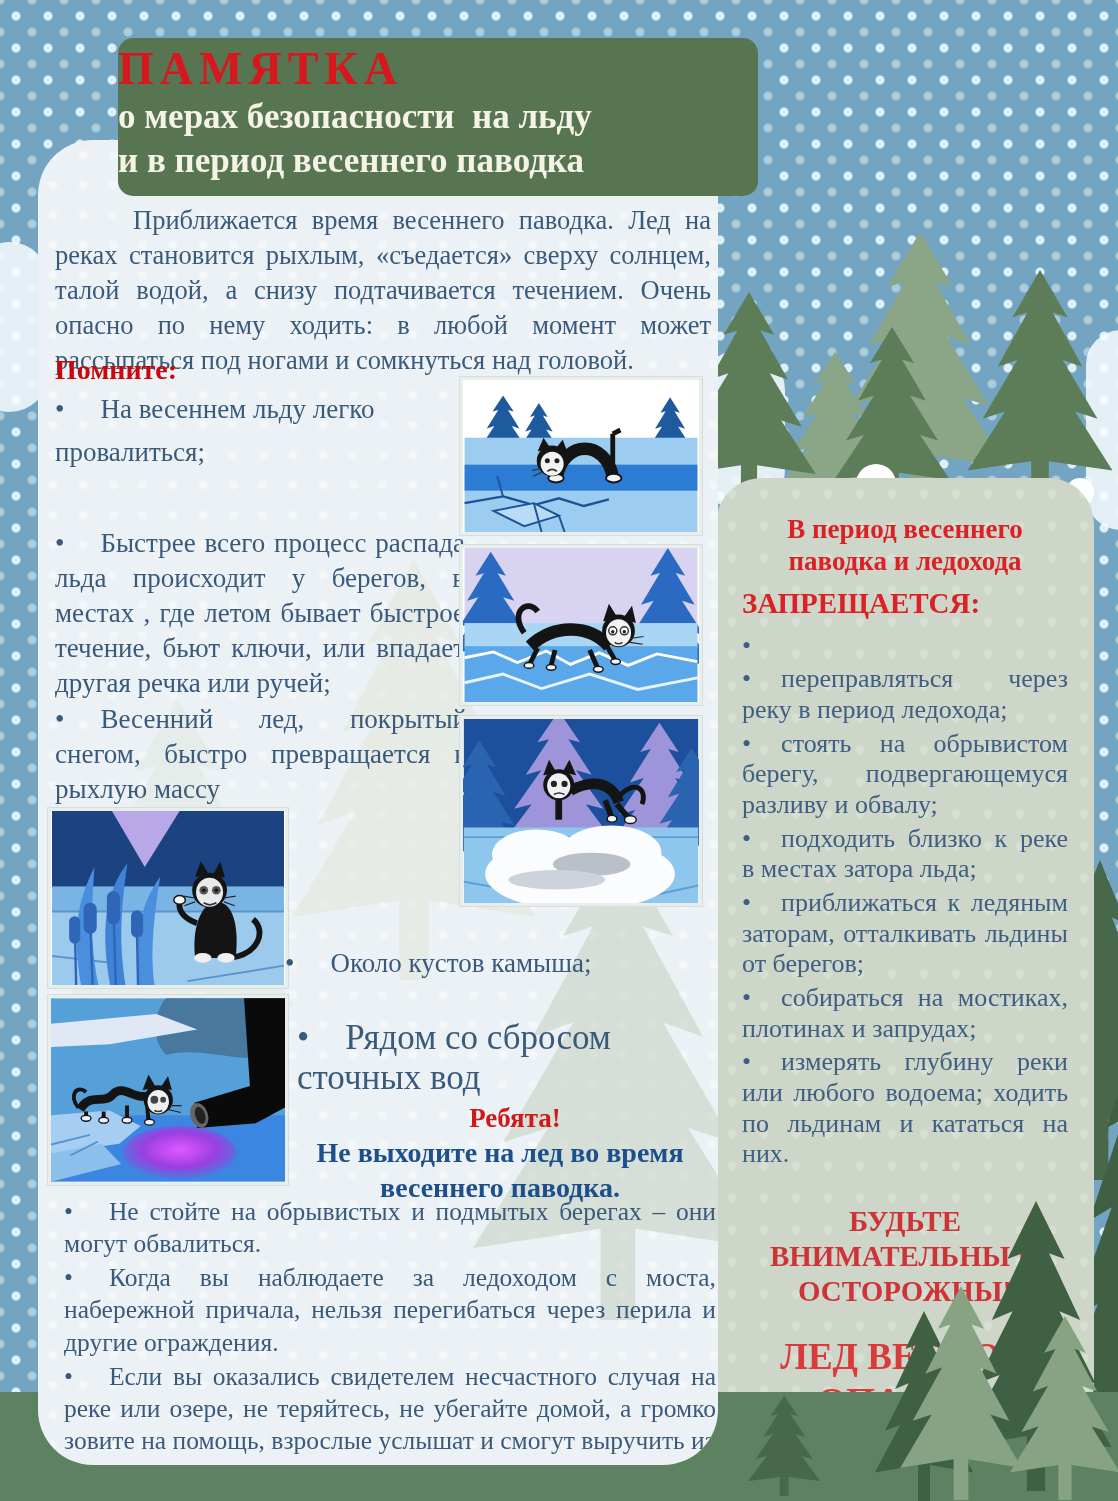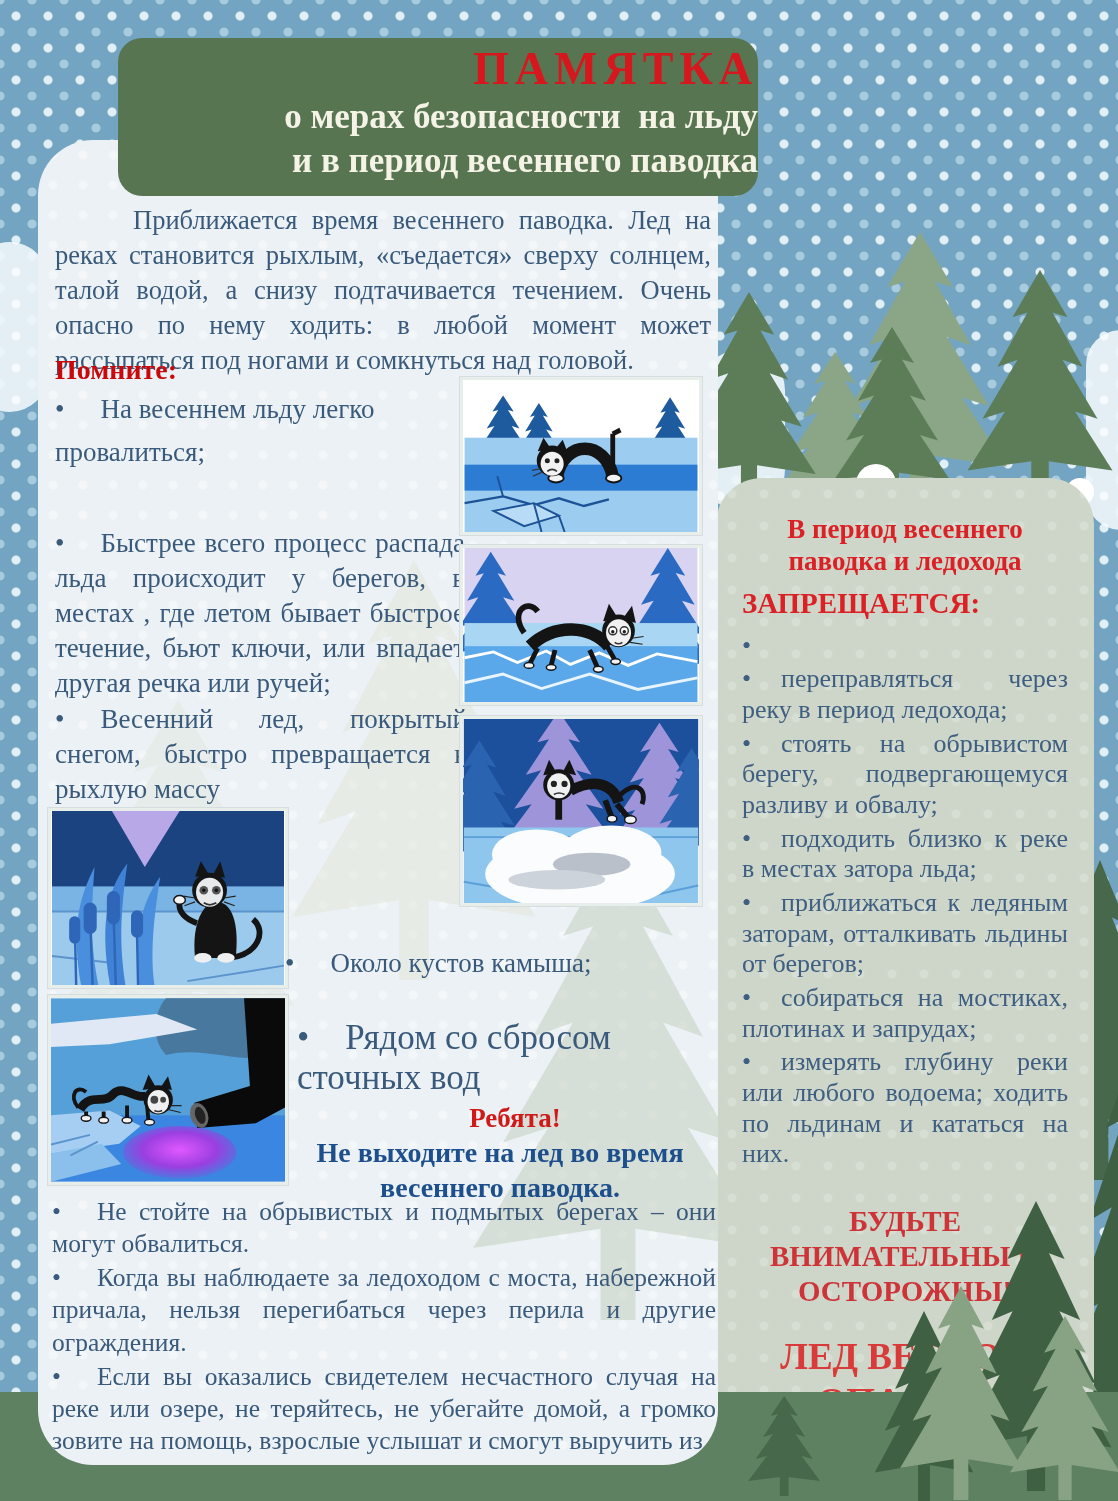--- a/index.html
+++ b/index.html
@@ -53,21 +53,21 @@
     border-radius:55px;
     overflow:hidden;
     color:#3a5a7c;
   }
   .card .abs{ z-index:1; }
   .card .wm{ z-index:0; }
 
   
   .titlebox{
     left:118px; top:38px; width:640px; height:158px;
-    background:#587552; border-radius:24px; text-align:right; padding-top:6px;
+    background:#587552; border-radius:15px; text-align:left; padding-top:6px;
   }
   .memo-title{ color:#d6171d; font-weight:bold; font-size:46px; letter-spacing:6px; line-height:1.1; }
   .memo-subtitle{ color:#f5f3e6; font-weight:bold; font-size:35px; line-height:1.28; white-space:pre; }
 
   .intro{ left:17px; top:63px; width:656px; font-size:26.5px; line-height:1.32; text-align:justify; text-indent:78px; }
   .remember-h{ left:17px; top:214px; font-size:28px; font-weight:bold; color:#c9080c; }
 
   .bullet .dot::before{ content:"•"; }
   .bullet .dot{ margin-right:36px; }
   .panel-list .bullet .dot{ margin-right:30px; }
@@ -84,21 +84,21 @@
   .pic4{ left:10px;  top:668px; width:240px; height:180px; }
   .pic5{ left:10px;  top:855px; width:240px; height:190px; }
 
   .loc1{ left:247px; top:808px; width:428px; font-size:27px; }
   .loc2{ left:247px; top:878px; width:428px; font-size:35px;padding-left:12px; }
 
   .kids-h{ left:250px; top:963px; width:428px; text-align:center; color:#d01a1a; font-weight:bold; font-size:27px;margin-left:13px; }
   .kids-t{ left:247px; top:995px; width:430px; text-align:center; color:#1d4f8c; font-weight:bold; font-size:28px; line-height:1.25; }
 
   .advice{ left:14px; top:1056px; width:664px; font-size:25.5px; line-height:1.26; }
-  .advice .bullet{ text-align:justify; margin-bottom:2px; }
+  .advice .bullet{ text-align:justify; margin-bottom:2px;margin-left:12px; }
 </style>
 </head>
 <body>
 
 <div class="page">
 
   <div class="abs drift" style="left:-28px; top:242px; width:76px; height:170px;"></div>
   <div class="abs drift" style="left:700px; top:350px; width:85px; height:160px;"></div>
   <div class="abs drift" style="left:1086px; top:330px; width:70px; height:200px;"></div>
 

